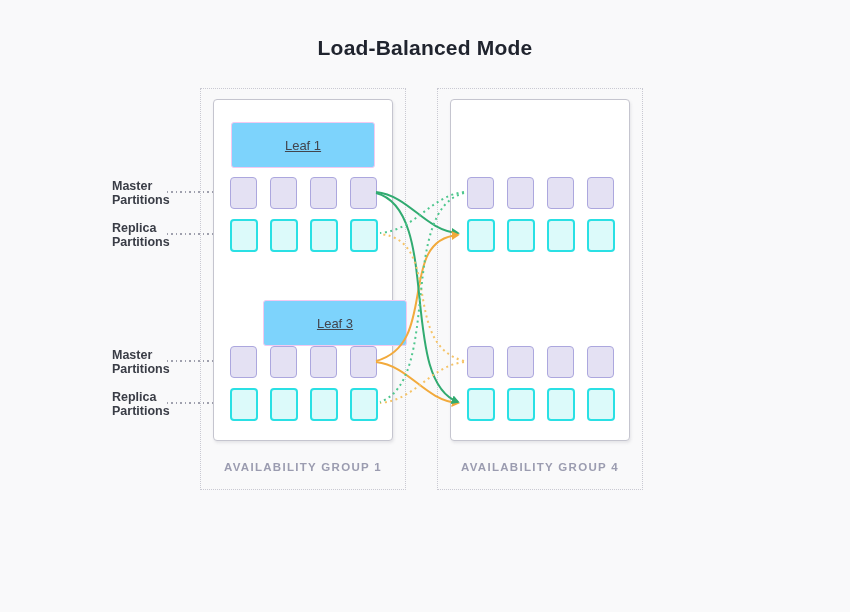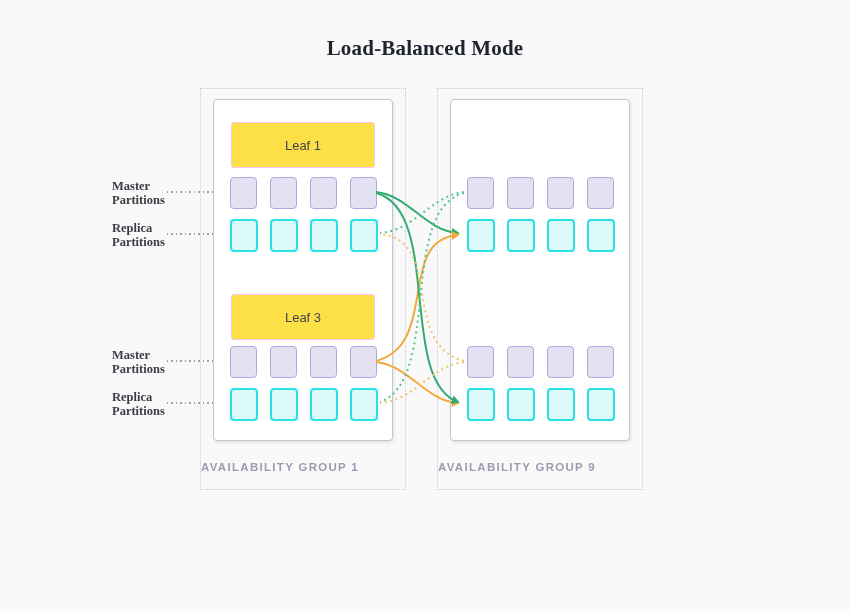--- a/index.html
+++ b/index.html
@@ -4,56 +4,56 @@
 <style>
   html,body { margin:0; padding:0; }
   .page {
     position:relative; width:850px; height:612px; overflow:hidden;
     background:#f9f9fa;
     font-family:"Liberation Sans", sans-serif;
   }
   .title {
     position:absolute; top:36px; left:0; width:850px;
     text-align:center; font-size:21px; font-weight:bold;
-    color:#20242e; letter-spacing:.2px;font-family:Liberation Serif, serif;
+    color:#20242e; letter-spacing:.2px;
   }
   .group {
     position:absolute; top:88px; width:204px; height:400px;
     border:1px dotted #c9c9d2;
   }
   .group-1 { left:200px; }
   .group-2 { left:437px; }
   .group-label {
     position:absolute; bottom:16px; left:0; width:100%;
-    text-align:left; font-size:11.5px; font-weight:bold;
+    text-align:center; font-size:11.5px; font-weight:bold;
     letter-spacing:1.3px; color:#9b9cb0;
   }
   .card {
     position:absolute; top:10px; left:12px; width:178px; height:340px;
     background:#ffffff; border:1px solid #c5c5cf; border-radius:4px;
     box-shadow:1px 2px 3px rgba(60,60,80,.10);
   }
   .leaf-header {
     position:absolute; left:17px; width:142px; height:44px;
-    background:#fde047; border:1px solid #f3c9f0; border-radius:3px;
+    background:#7dd3fc; border:1px solid #f3c9f0; border-radius:3px;
     display:flex; align-items:center; justify-content:center;
-    font-size:13px; color:#42454e;
+    font-size:13px; color:#42454e;text-decoration:underline;
   }
   .leaf-header.h1 { top:22px; }
-  .leaf-header.h2 { top:194px; }
+  .leaf-header.h2 { top:200px;margin-left:32px; }
   .prow { position:absolute; left:0; width:178px; height:35px; }
   .row-m1 { top:77px; }  .row-r1 { top:119px; }
   .row-m2 { top:246px; } .row-r2 { top:288px; }
   .psq { position:absolute; border-radius:4px; top:0; }
   .psq.p1 { left:16px; } .psq.p2 { left:56px; } .psq.p3 { left:96px; } .psq.p4 { left:136px; }
   .psq.master  { width:25px; height:30px; background:#e4e1f3; border:1.5px solid #aca7de; }
   .psq.replica { width:24px; height:29px; background:#dcfafa; border:2px solid #2ae0e4; }
   .side-label {
     position:absolute; left:112px; width:72px;
-    font-size:12.5px; font-weight:bold; color:#3a3d46; line-height:13.5px;font-family:Liberation Serif, serif;
+    font-size:12.5px; font-weight:bold; color:#3a3d46; line-height:13.5px;
   }
   .sl-m1 { top:180px; } .sl-r1 { top:222px; }
   .sl-m2 { top:349px; } .sl-r2 { top:391px; }
   .leader {
     position:absolute; height:2px; left:167px; width:61px;
     background:repeating-linear-gradient(90deg,#9fa0ad 0 1.5px, transparent 1.5px 4.5px);
   }
   .ld-m1 { top:191px; } .ld-r1 { top:233px; }
   .ld-m2 { top:360px; } .ld-r2 { top:402px; }
   .links-overlay {
@@ -131,21 +131,21 @@
         <div class="psq master p3"></div>
         <div class="psq master p4"></div>
       </div>
       <div class="prow row-r2">
         <div class="psq replica p1"></div>
         <div class="psq replica p2"></div>
         <div class="psq replica p3"></div>
         <div class="psq replica p4"></div>
       </div>
     </div>
-    <div class="group-label">AVAILABILITY GROUP 9</div>
+    <div class="group-label">AVAILABILITY GROUP 4</div>
   </div>
 
   <svg class="links-overlay" width="850" height="612" viewBox="0 0 850 612" xmlns="http://www.w3.org/2000/svg">
     <defs>
       <marker id="ah-green" markerUnits="userSpaceOnUse" markerWidth="9" markerHeight="10" viewBox="0 0 10 10" refX="7" refY="5" orient="auto">
         <path d="M0,0 L9,5 L0,10 Z" fill="#31ab71"></path>
       </marker>
       <marker id="ah-orange" markerUnits="userSpaceOnUse" markerWidth="9" markerHeight="10" viewBox="0 0 10 10" refX="7" refY="5" orient="auto">
         <path d="M0,0 L9,5 L0,10 Z" fill="#f2aa3c"></path>
       </marker>

